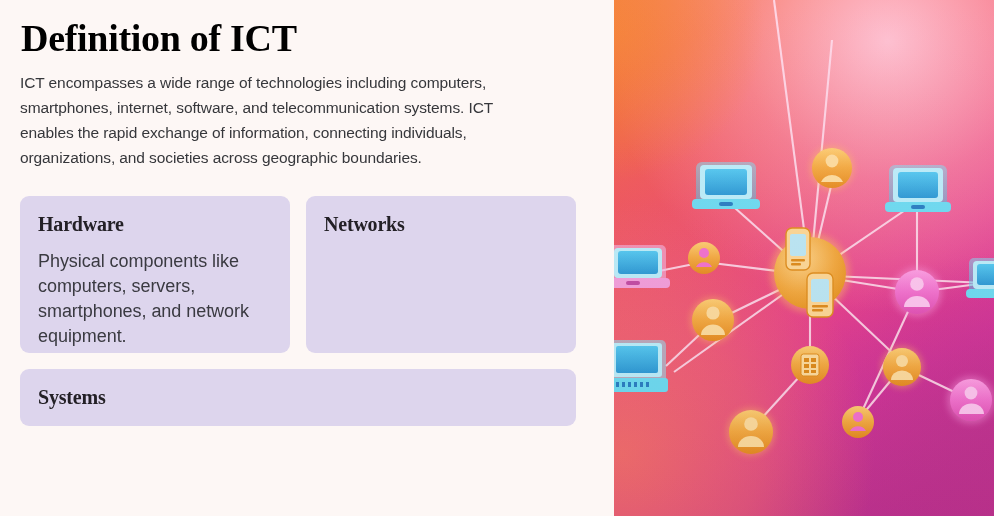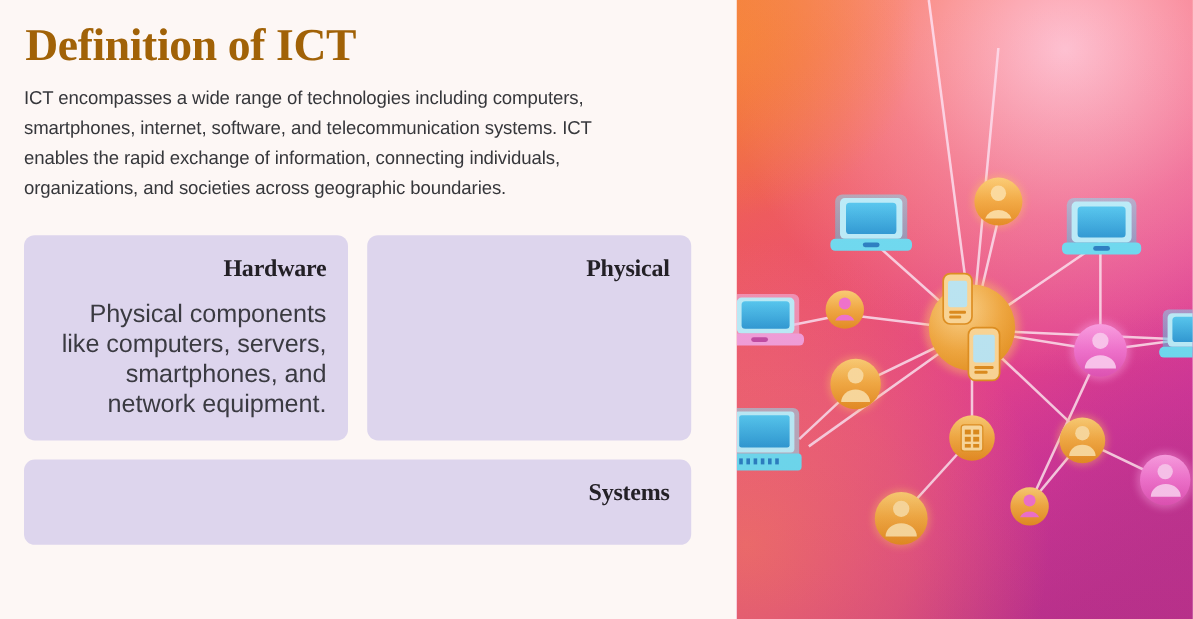--- a/index.html
+++ b/index.html
@@ -33,21 +33,21 @@
     padding: 12px 20px 0 20px;
     overflow: hidden;
   }
 
   .page-title {
     font-family: "Liberation Serif", serif;
     font-weight: bold;
     font-size: 38px;
     line-height: 1.12;
     letter-spacing: -0.3px;
-    color: #a16207;
+    color: #000000;
     margin: 0 0 0 1px;
     padding-top: 5px;
   }
 
   .intro-text {
     margin-top: 10px;
     font-size: 15.5px;
     line-height: 25.3px;
     color: #36373b;
     max-width: 500px;
@@ -57,39 +57,38 @@
   
   .card-row {
     display: flex;
     gap: 16px;
     margin-top: 25px;
   }
 
   .card {
     background: #ddd5ed;
     border-radius: 9px;
-    padding: 16px 18px 18px 18px;
-    text-align: right;
+    padding: 16px 18px 4px 18px;
   }
 
   .card-half { width: 270px; }
   .card-full { width: 556px; margin-top: 16px; }
 
   .card-title {
     font-family: "Liberation Serif", serif;
     font-weight: bold;
     font-size: 20px;
     line-height: 1.2;
     color: #232026;
     letter-spacing: -0.2px;
     margin-bottom: 13px;
   }
 
   .card-body {
-    font-size: 21px;
+    font-size: 18px;
     line-height: 25px;
     color: #3a3a41;
     letter-spacing: -0.05px;
   }
 
   
   .illustration {
     position: relative;
     width: 380px;
     height: 516px;
@@ -145,21 +144,21 @@
     <p class="intro-text">ICT encompasses a wide range of technologies including computers, smartphones, internet, software, and telecommunication systems. ICT enables the rapid exchange of information, connecting individuals, organizations, and societies across geographic boundaries.</p>
 
     <div class="card-row">
 
       <div class="card card-half">
         <div class="card-title">Hardware</div>
         <div class="card-body">Physical components like computers, servers, smartphones, and network equipment.</div>
       </div>
 
       <div class="card card-half">
-        <div class="card-title">Physical</div>
+        <div class="card-title">Networks</div>
       </div>
 
     </div>
 
     <div class="card card-full">
       <div class="card-title">Systems</div>
     </div>
 
   </div>
 

